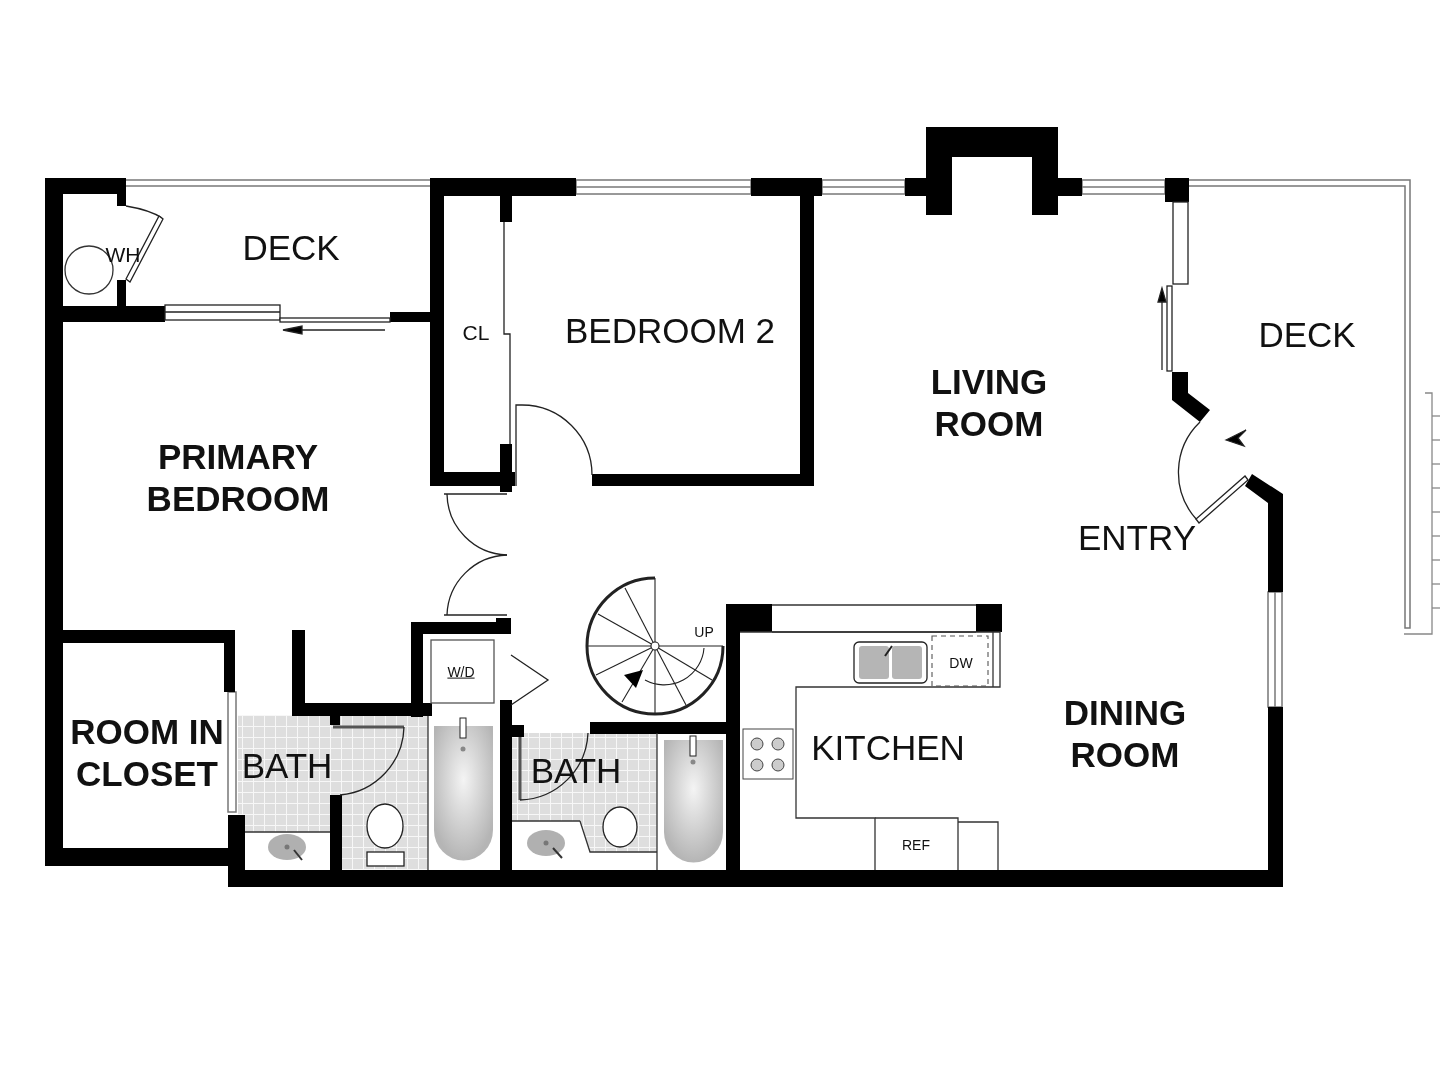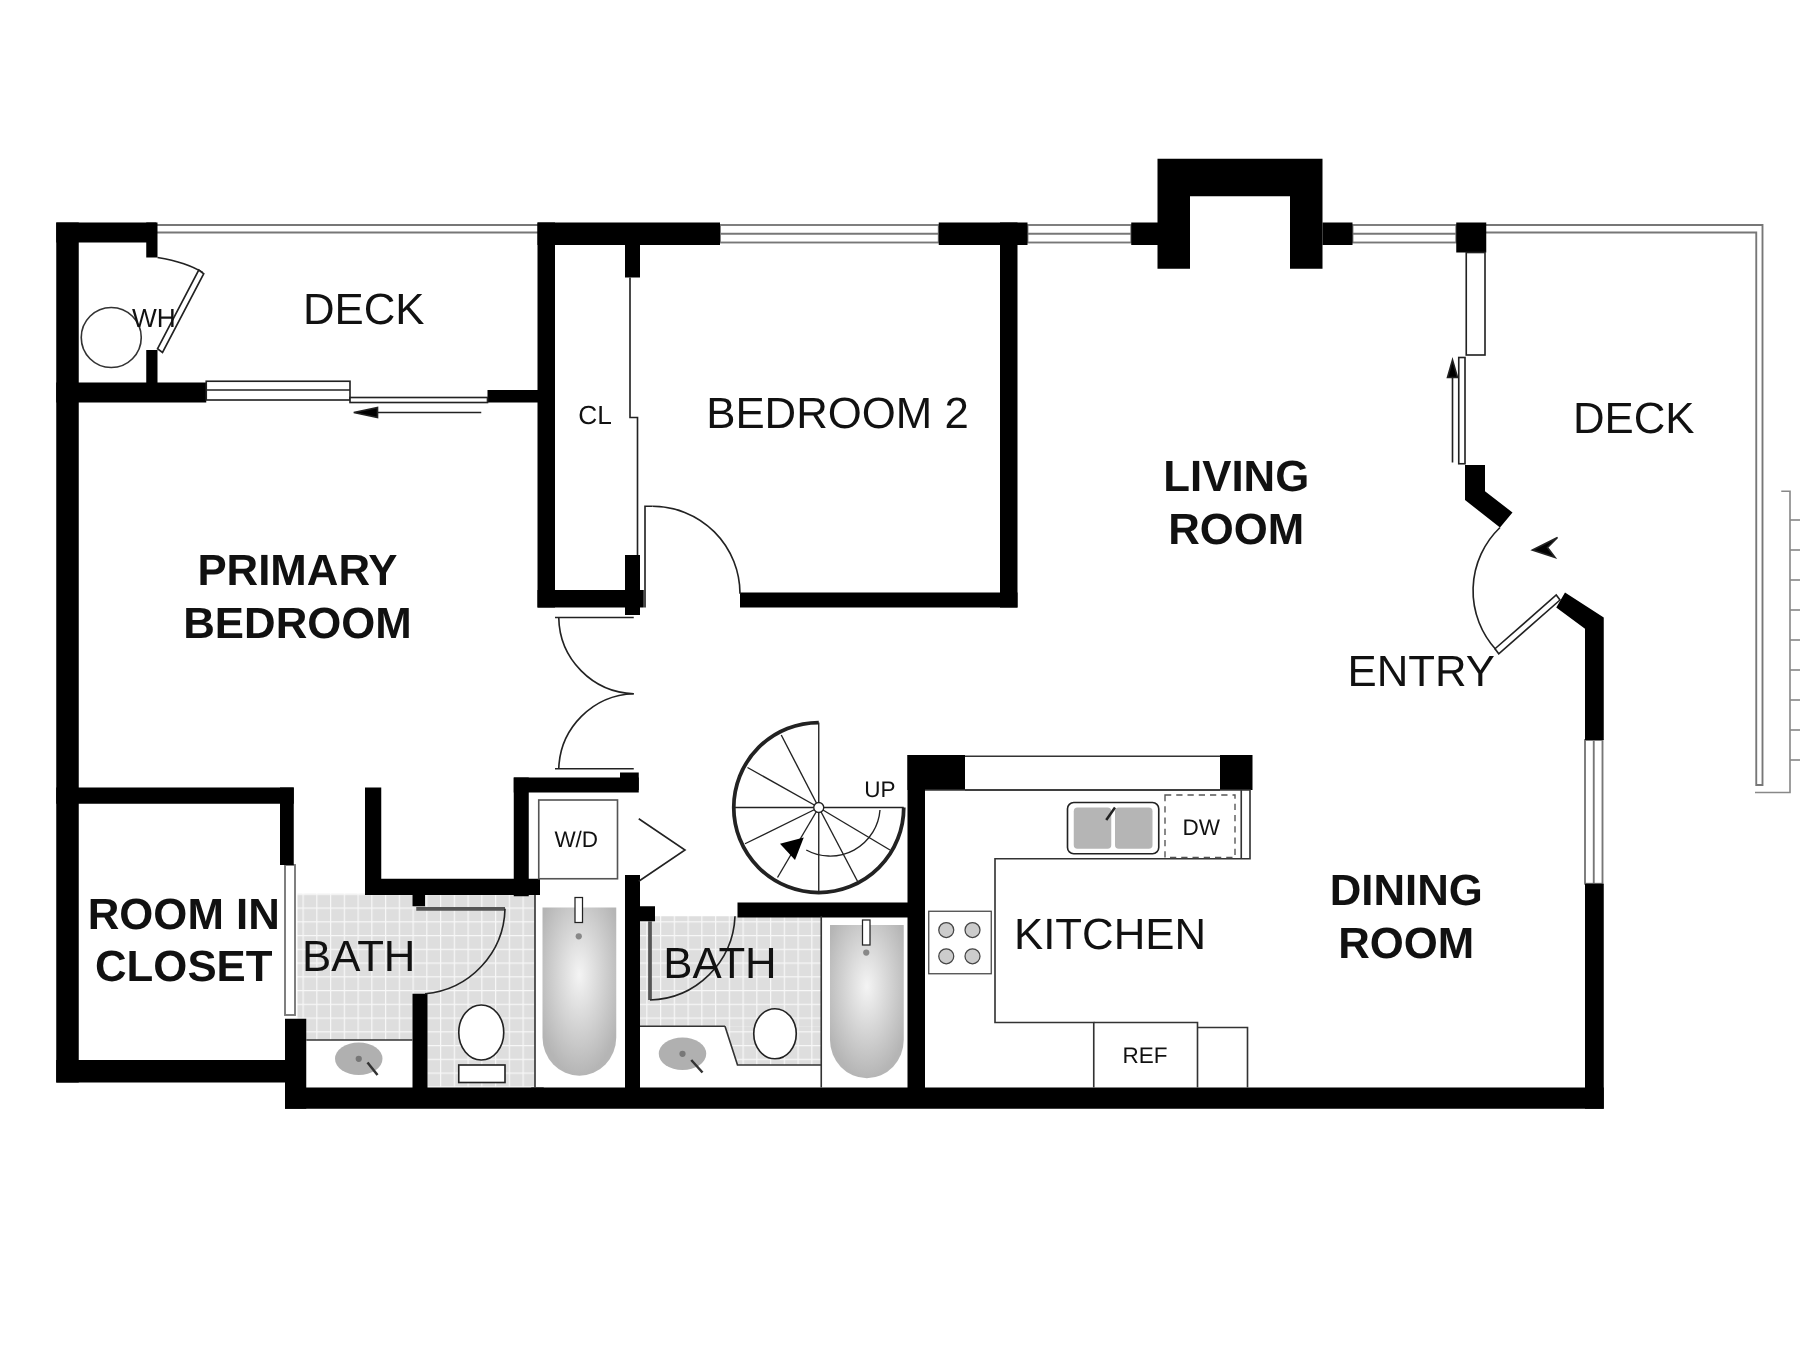--- a/index.html
+++ b/index.html
@@ -1,21 +1,21 @@
 <!DOCTYPE html>
 <html><head>
   <meta charset="utf-8">
   <style>
     html, body { margin: 0; padding: 0; background: #ffffff; }
     body { width: 1440px; height: 1080px; position: relative; overflow: hidden; font-family: "Liberation Sans", sans-serif; }
     #plan { position: absolute; left: 0; top: 0; width: 1440px; height: 1080px; }
     .lbl { position: absolute; color: #111; font-family: "Liberation Sans", sans-serif; text-align: center; line-height: 1.2; white-space: nowrap; transform: translate(-50%, -50%); }
     .md { font-size: 35px; }
     .sm { font-size: 21px; }
-    .xs { font-size: 18px; }
+    .xs { font-size: 14px; }
     .line { display: block; font-weight: bold; }
   </style>
 </head>
 <body>
 
 <svg id="plan" viewBox="0 0 1440 1080" xmlns="http://www.w3.org/2000/svg">
   <defs>
     <pattern id="tile" width="11" height="11" patternUnits="userSpaceOnUse">
       <rect width="11" height="11" fill="#dedede"></rect>
       <path d="M0 0 H11 M0 0 V11" stroke="#f7f7f7" stroke-width="2"></path>
@@ -255,16 +255,16 @@
   <span class="line">ROOM IN</span>
   <span class="line">CLOSET</span>
 </div>
 <div class="lbl md" style="left:287px; top:766px;">BATH</div>
 <div class="lbl md" style="left:576px; top:771px;">BATH</div>
 <div class="lbl md" style="left:888px; top:748px;">KITCHEN</div>
 <div class="lbl md" style="left:1125px; top:734px;">
   <span class="line">DINING</span>
   <span class="line">ROOM</span>
 </div>
-<div class="lbl xs" style="left:461px; top:672px;">W/D</div>
+<div class="lbl xs" style="left:461px; top:672px;text-decoration:underline;">W/D</div>
 <div class="lbl xs" style="left:961px; top:663px;">DW</div>
 <div class="lbl xs" style="left:916px; top:845px;">REF</div>
 <div class="lbl xs" style="left:704px; top:632px;">UP</div>
 
 </body></html>

